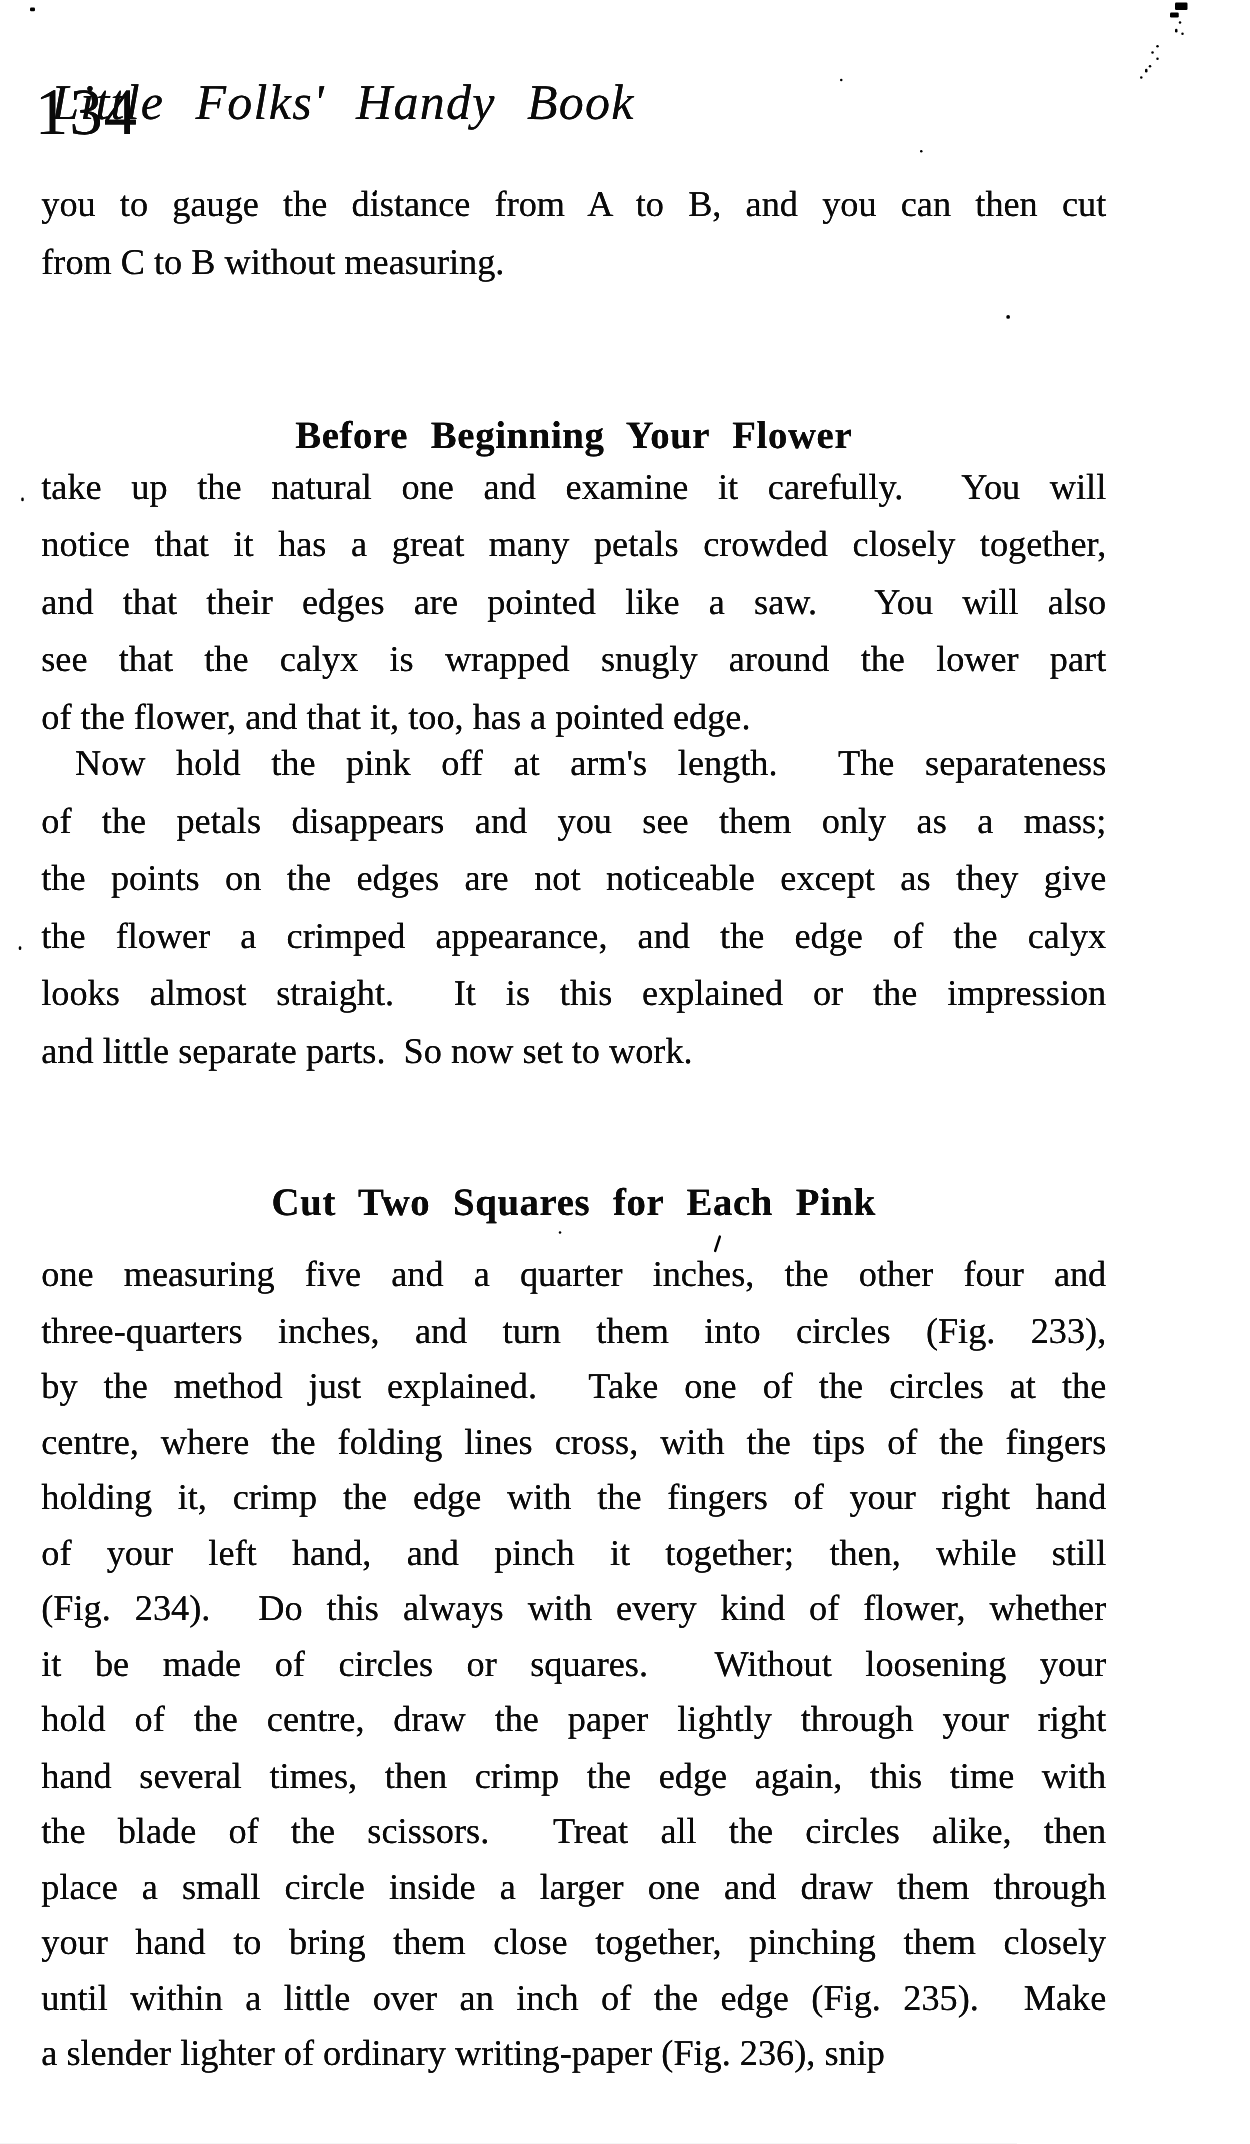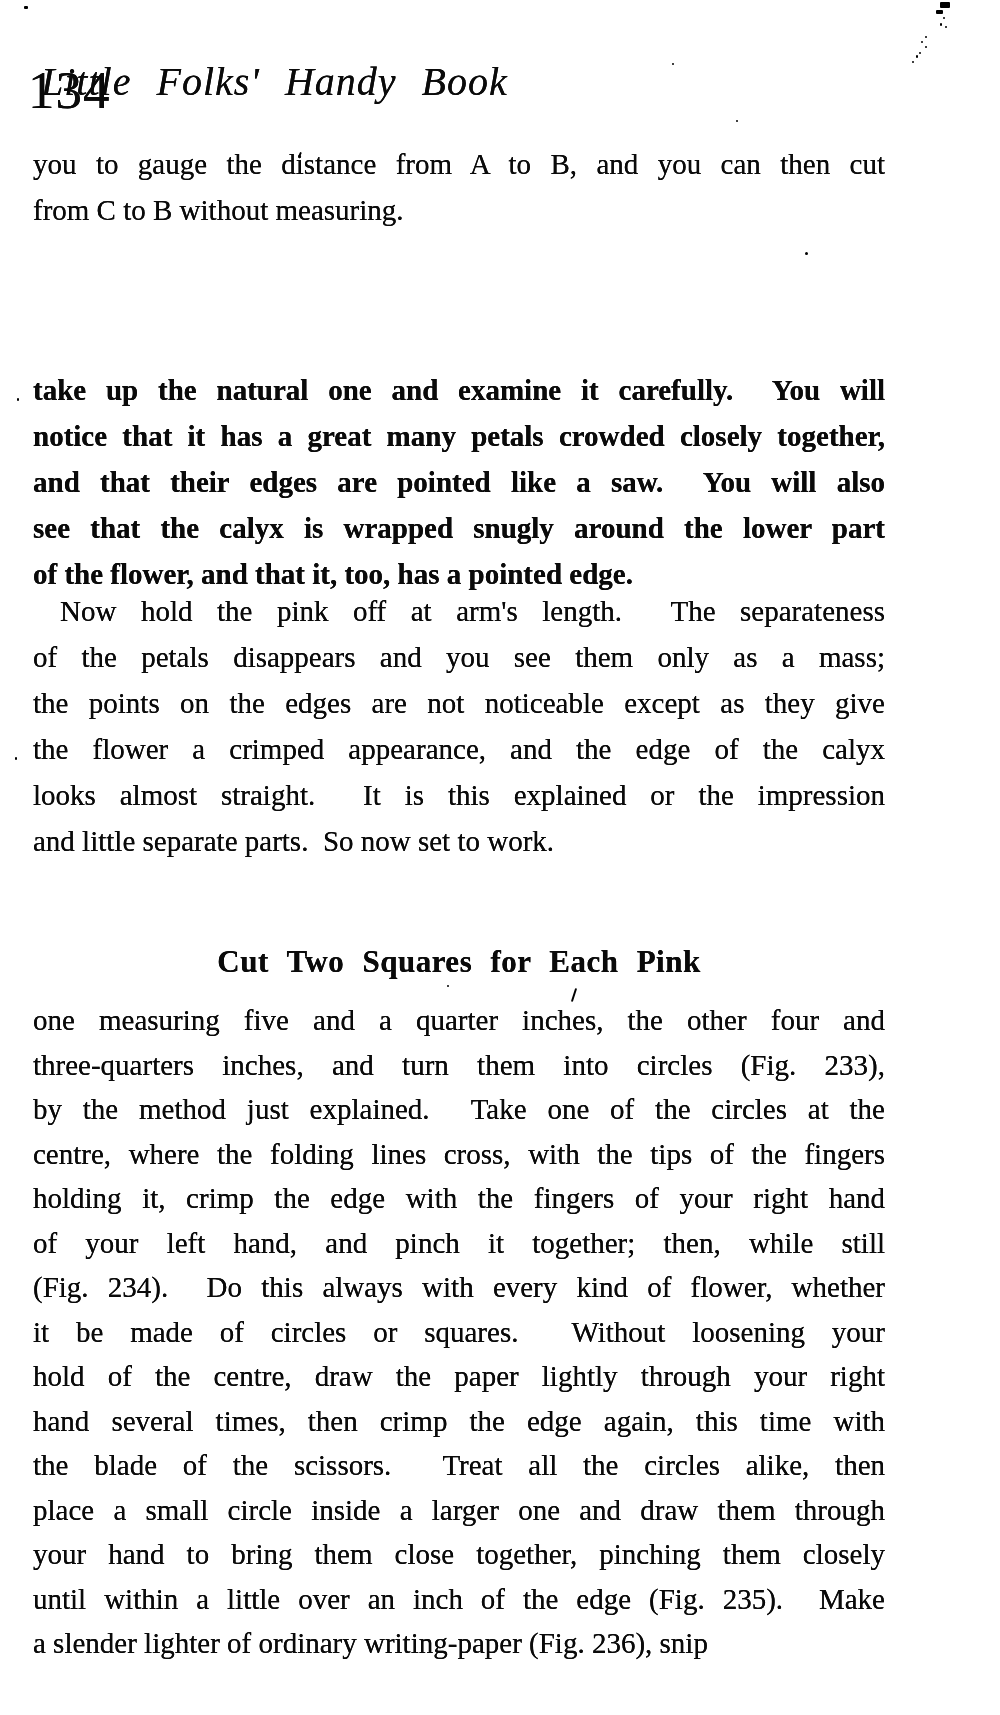--- a/index.html
+++ b/index.html
@@ -26,21 +26,21 @@
   .heading{
     text-align:center;
     font-size:31px;font-weight:bold;
     word-spacing:10px;letter-spacing:0.5px;
     margin:0;
   }
   .h1pos{top:330px;}
   .h2pos{top:944px;}
   .para{font-size:29px;}
   .p1{top:141px;}
-  .p2{top:367px;font-weight:bold;}
+  .p2{top:367px;}
   .p3{top:588px;}
   .p4{top:998px;}
   .line{
     text-align:justify;
     text-align-last:justify;
     white-space:pre-wrap;
     overflow:hidden;
   }
   .p1 .line,.p2 .line,.p3 .line{line-height:46px;height:46px;}
   .p4 .line{line-height:44.5px;height:44.5px;}
@@ -55,20 +55,21 @@
 <div class="page">
 
   <div class="pageno txt">134</div>
   <div class="running-head txt">Little Folks' Handy Book</div>
 
   <div class="col para p1 txt">
     <div class="line">you to gauge the distance from A to B, and you can then cut</div>
     <div class="line last">from C to B without measuring.</div>
   </div>
 
+  <h2 class="col heading h1pos txt">Before Beginning Your Flower</h2>
 
   <div class="col para p2 txt">
     <div class="line">take up the natural one and examine it carefully.  You will</div>
     <div class="line">notice that it has a great many petals crowded closely together,</div>
     <div class="line">and that their edges are pointed like a saw.  You will also</div>
     <div class="line">see that the calyx is wrapped snugly around the lower part</div>
     <div class="line last">of the flower, and that it, too, has a pointed edge.</div>
   </div>
 
   <div class="col para p3 txt">

